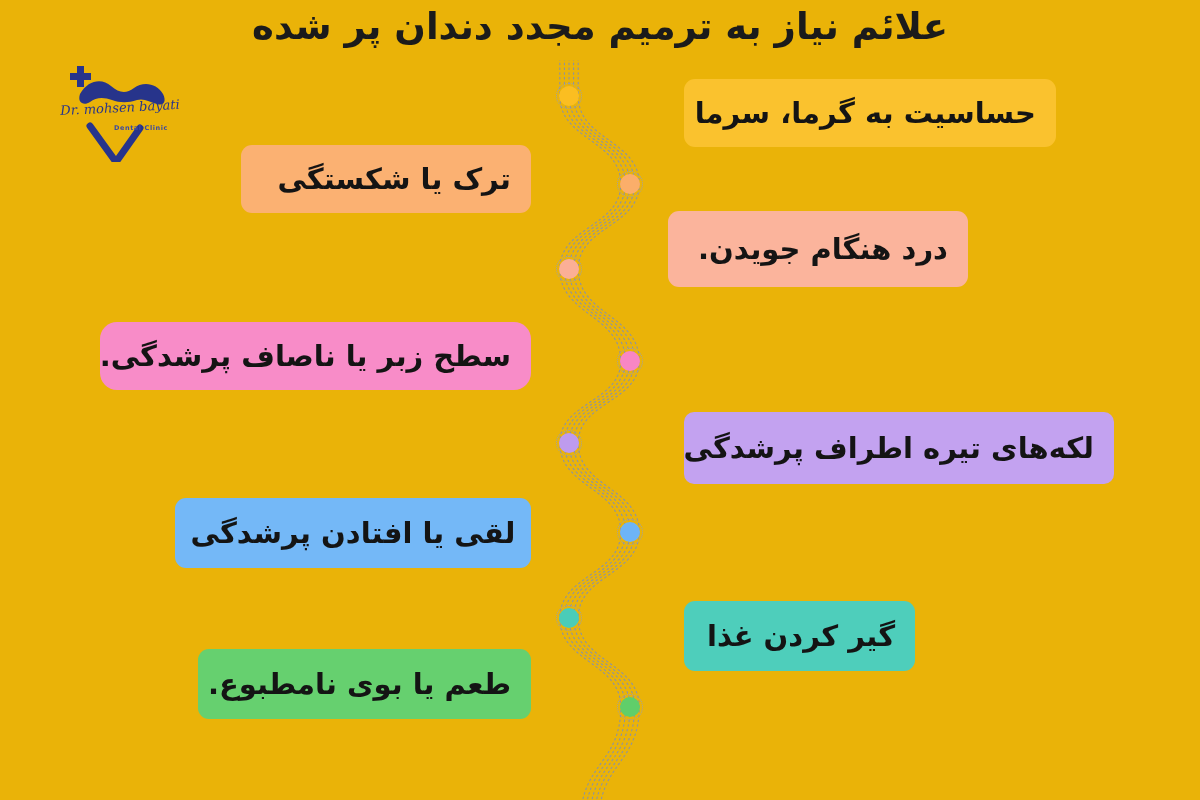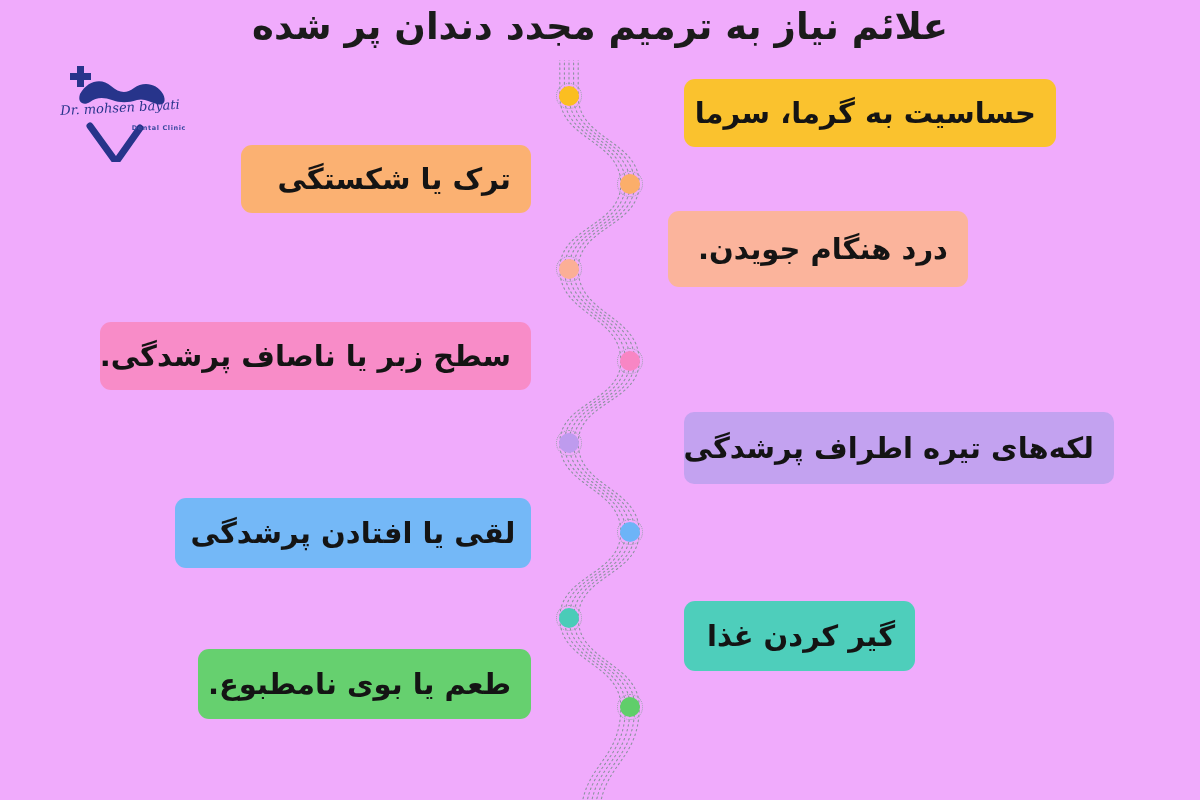--- a/index.html
+++ b/index.html
@@ -10,21 +10,21 @@
     height: 800px;
     background: #ffffff;
     font-family: "DejaVu Sans", "Liberation Sans", sans-serif;
     overflow: hidden;
   }
 
   #canvas {
     position: relative;
     width: 1200px;
     height: 800px;
-    background: #f0abfc;
+    background: #eab308;
   }
 
   
   #page-title {
     position: absolute;
     top: 4px;
     left: 0;
     width: 1200px;
     text-align: center;
     font-size: 37px;
@@ -55,20 +55,21 @@
     font-size: 13px;
     color: #27348b;
     white-space: nowrap;
     transform: rotate(-3deg);
   }
   #logo-sub {
     position: absolute;
     left: 52px;
     top: 66px;
     width: 90px;
+    text-align: center;
     font-size: 6.5px;
     font-weight: bold;
     letter-spacing: .6px;
     color: #3c4aa0;
     white-space: nowrap;
   }
 
   
   #ribbon {
     position: absolute;
@@ -170,21 +171,21 @@
         <div class="dot" style="background: rgb(251, 175, 150);"></div>
         <div class="ring" style="border-color: rgb(154, 160, 174);"></div>
       </div>
       <div class="item-box right" style="left: 668px; top: 211px; width: 300px; height: 76px; background: rgb(251, 180, 156);">
         <span>درد هنگام جویدن.</span>
       </div>
       <div class="node" style="left: 630px; top: 361px;">
         <div class="dot" style="background: rgb(248, 134, 196);"></div>
         <div class="ring" style="border-color: rgb(154, 160, 174);"></div>
       </div>
-      <div class="item-box left" style="left: 100px; top: 322px; width: 431px; height: 68px; background: rgb(248, 140, 200);">
+      <div class="item-box left" style="left: 100px; top: 322px; width: 431px; height: 68px; background: rgb(248, 140, 200); border-radius: 17px;">
         <span>سطح زبر یا ناصاف پرشدگی.</span>
       </div>
       <div class="node" style="left: 569px; top: 443px;">
         <div class="dot" style="background: rgb(190, 155, 238);"></div>
         <div class="ring" style="border-color: rgb(154, 160, 174);"></div>
       </div>
       <div class="item-box right" style="left: 684px; top: 412px; width: 430px; height: 72px; background: rgb(195, 162, 240); border-radius: 10px;">
         <span>لکه‌های تیره اطراف پرشدگی</span>
       </div>
       <div class="node" style="left: 630px; top: 532px;">

